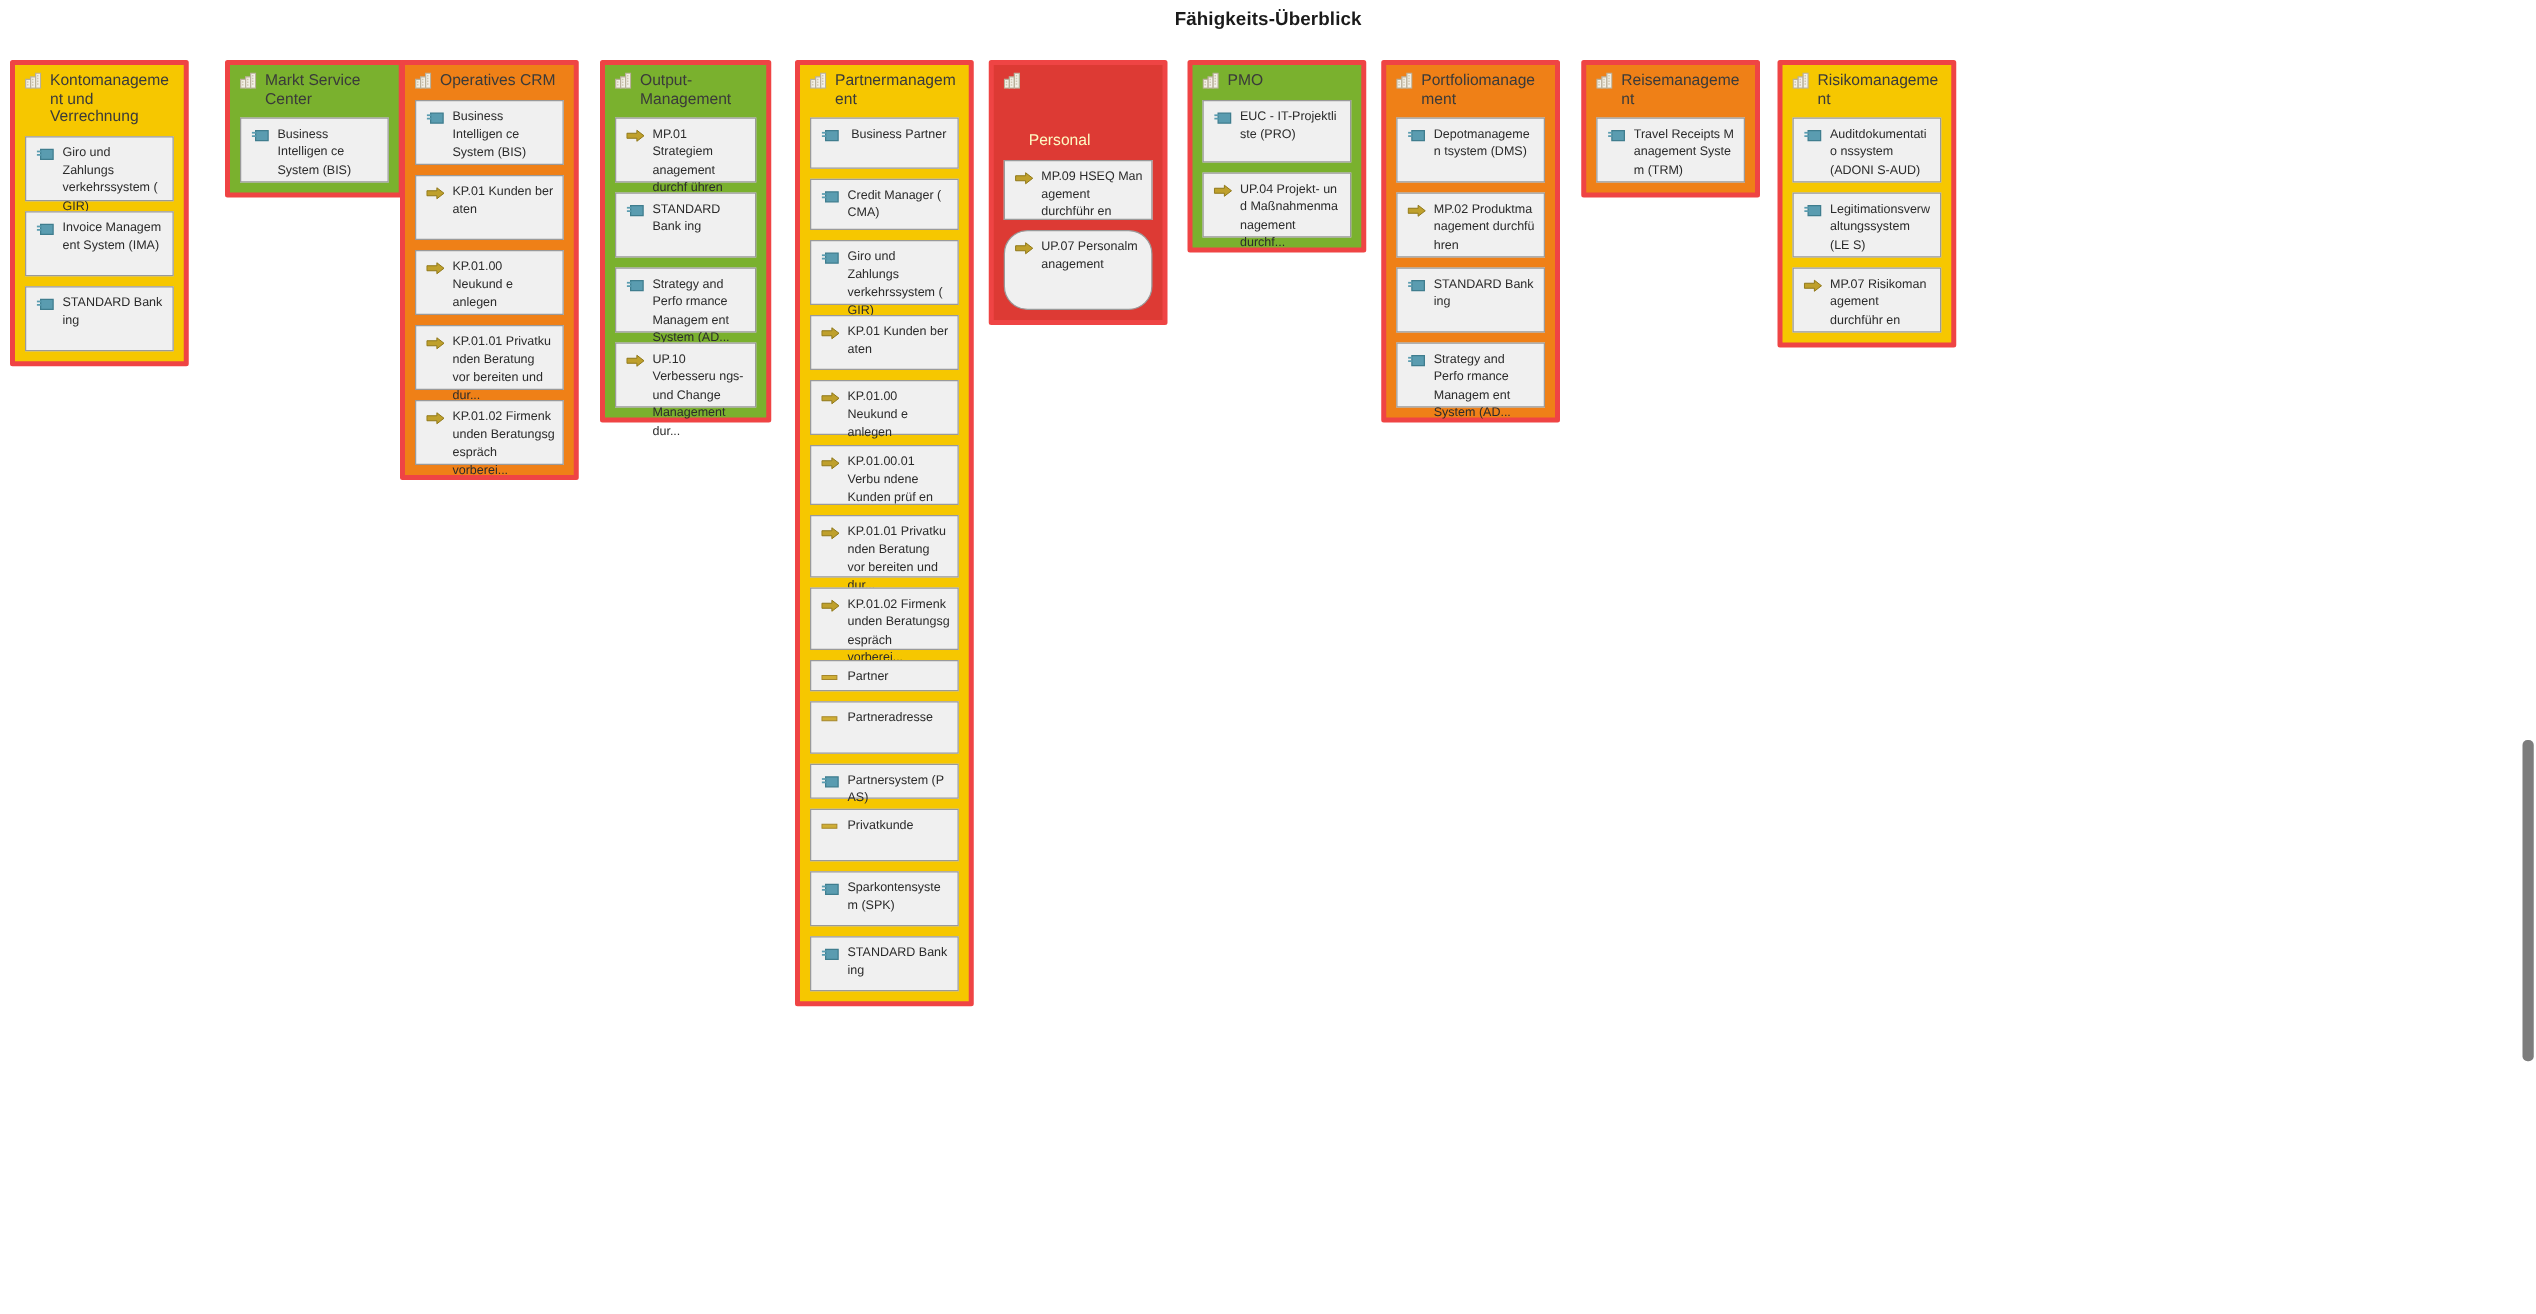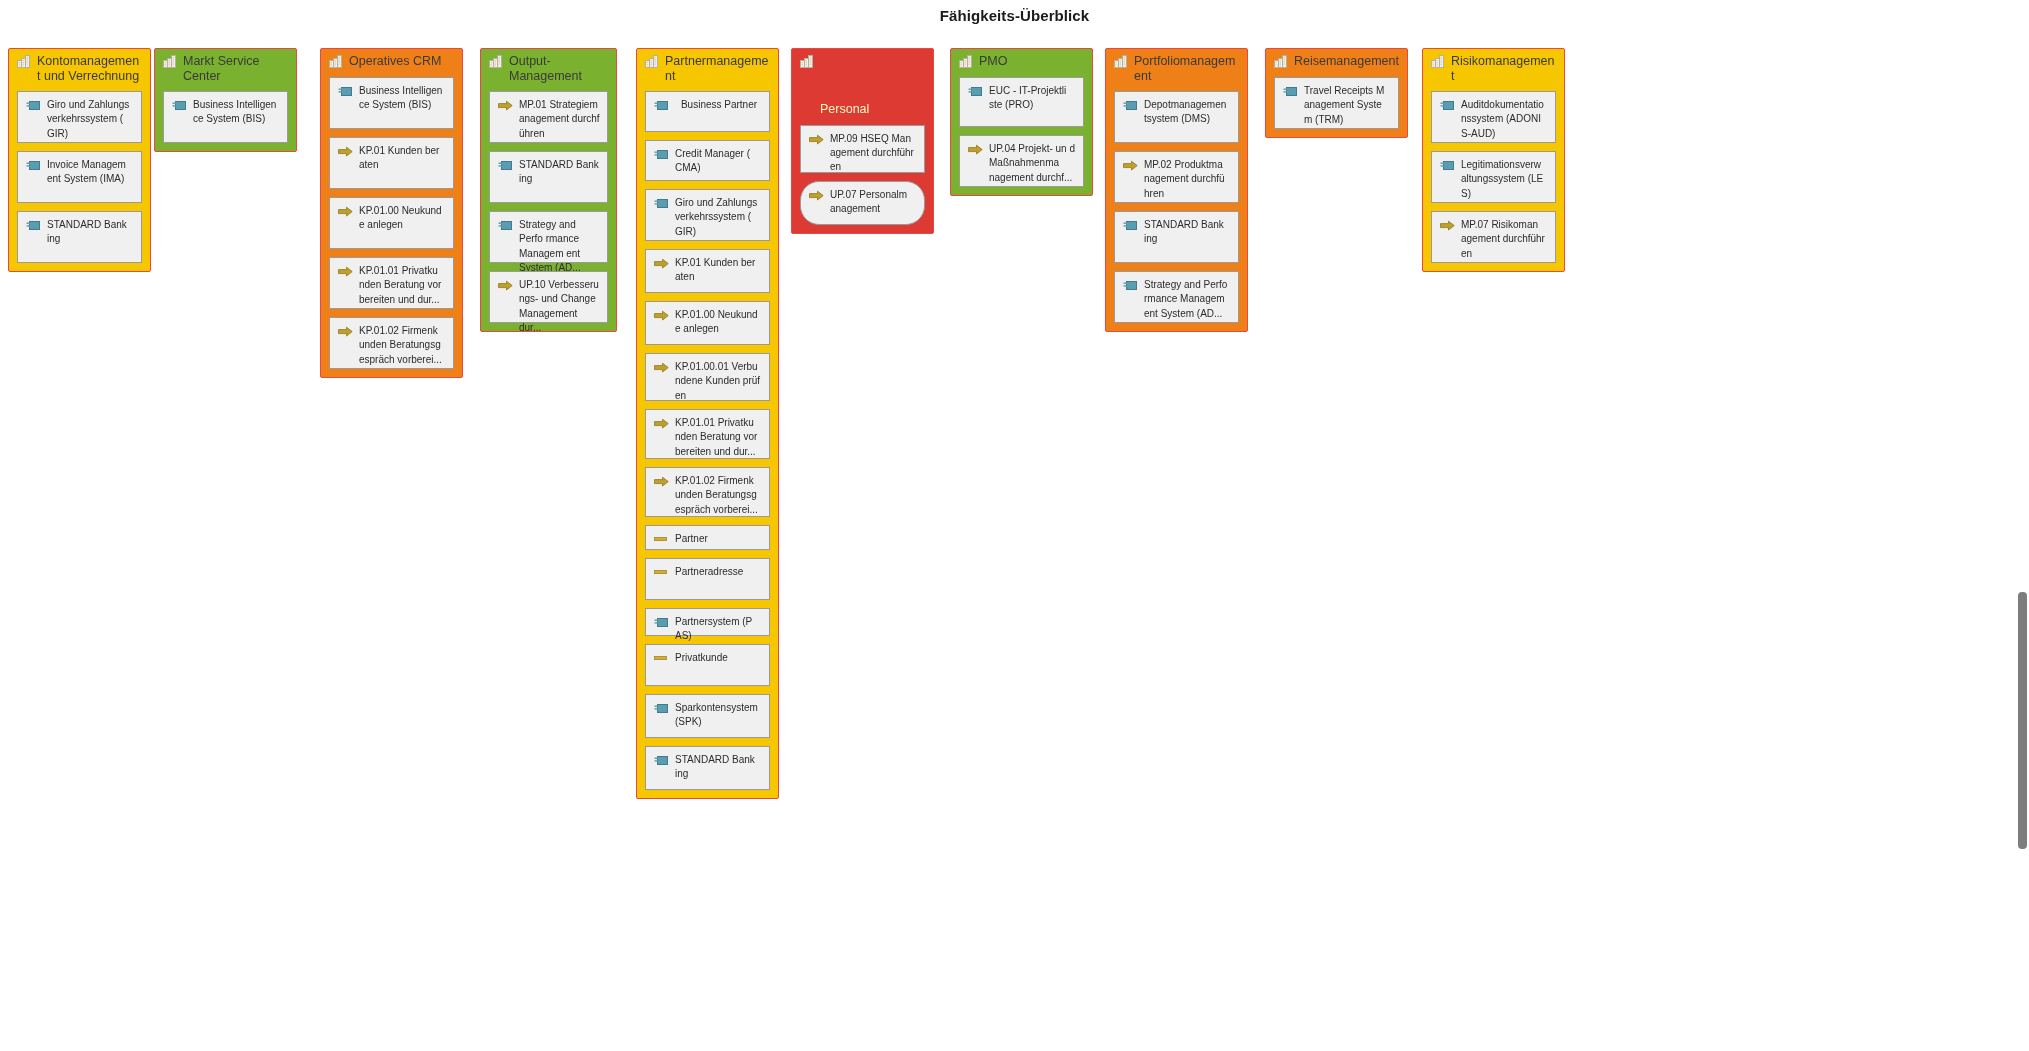--- a/index.html
+++ b/index.html
@@ -30,21 +30,21 @@
     position: absolute;
     top: 48px;
     left: 0;
     width: 2029px;
     height: 1003px;
   }
   .group {
     position: absolute;
     top: 0;
     box-sizing: border-box;
-    border: 1px solid #ef4444;
+    border: 4px solid #ef4444;
     border-radius: 2px;
     padding: 0;
     box-shadow: 0 0 0 0 rgba(0,0,0,0);
   }
   .group-header {
     display: flex;
     align-items: flex-start;
     padding: 4px 8px 2px 8px;
     gap: 7px;
     min-height: 16px;
@@ -179,21 +179,21 @@
               <svg width="15" height="12" viewBox="0 0 15 12">
                 <rect x="3.5" y="1.5" width="10" height="8" fill="#5a9cb0" stroke="#3f7d8e"></rect>
                 <rect x="0.5" y="2.5" width="3.5" height="1.4" fill="#5a9cb0"></rect>
                 <rect x="0.5" y="5.2" width="3.5" height="1.4" fill="#5a9cb0"></rect>
               </svg>
             </span>
             <div class="card-label">STANDARD Bank ing</div>
           </div>
         </div>
       </div>
-      <div class="group green" style="left: 154px; width: 143px; background: rgb(122, 177, 46);">
+      <div class="group green" style="left: 180px; width: 143px; background: rgb(122, 177, 46);">
         <div class="group-header">
           <span class="ico ico-building">
             <svg width="13" height="13" viewBox="0 0 13 13">
               <rect x="0.5" y="5.5" width="4" height="7" fill="#f2efe6" stroke="#b9b09a"></rect>
               <rect x="4.5" y="3.5" width="4" height="9" fill="#f2efe6" stroke="#b9b09a"></rect>
               <rect x="8.5" y="0.5" width="4" height="12" fill="#f2efe6" stroke="#b9b09a"></rect>
               <rect x="1.6" y="7" width="1.2" height="1.2" fill="#cfc6b0"></rect>
               <rect x="1.6" y="9.2" width="1.2" height="1.2" fill="#cfc6b0"></rect>
               <rect x="5.6" y="5" width="1.2" height="1.2" fill="#cfc6b0"></rect>
               <rect x="5.6" y="7.2" width="1.2" height="1.2" fill="#cfc6b0"></rect>
@@ -512,21 +512,21 @@
         </div>
         <div class="group-body">
           <div class="card" style="height: 48px; background: rgb(240, 240, 240); border-color: rgb(154, 154, 154);">
             <span class="ico ico-arrow">
               <svg width="15" height="12" viewBox="0 0 15 12">
                 <path d="M0.5 3.6 L8.5 3.6 L8.5 1.2 L14.2 5.6 L8.5 10.0 L8.5 7.6 L0.5 7.6 Z" fill="#bfa02c" stroke="#8f7718" stroke-width="0.8" stroke-linejoin="round"></path>
               </svg>
             </span>
             <div class="card-label">MP.09 HSEQ Man agement durchführ en</div>
           </div>
-          <div class="card" style="height: 44px; background: rgb(240, 240, 240); border-color: rgb(154, 154, 154); border-radius: 19px;">
+          <div class="card" style="height: 64px; background: rgb(240, 240, 240); border-color: rgb(154, 154, 154); border-radius: 19px;">
             <span class="ico ico-arrow">
               <svg width="15" height="12" viewBox="0 0 15 12">
                 <path d="M0.5 3.6 L8.5 3.6 L8.5 1.2 L14.2 5.6 L8.5 10.0 L8.5 7.6 L0.5 7.6 Z" fill="#bfa02c" stroke="#8f7718" stroke-width="0.8" stroke-linejoin="round"></path>
               </svg>
             </span>
             <div class="card-label">UP.07 Personalm anagement</div>
           </div>
         </div>
       </div>
       <div class="group green" style="left: 950px; width: 143px; background: rgb(122, 177, 46);">

